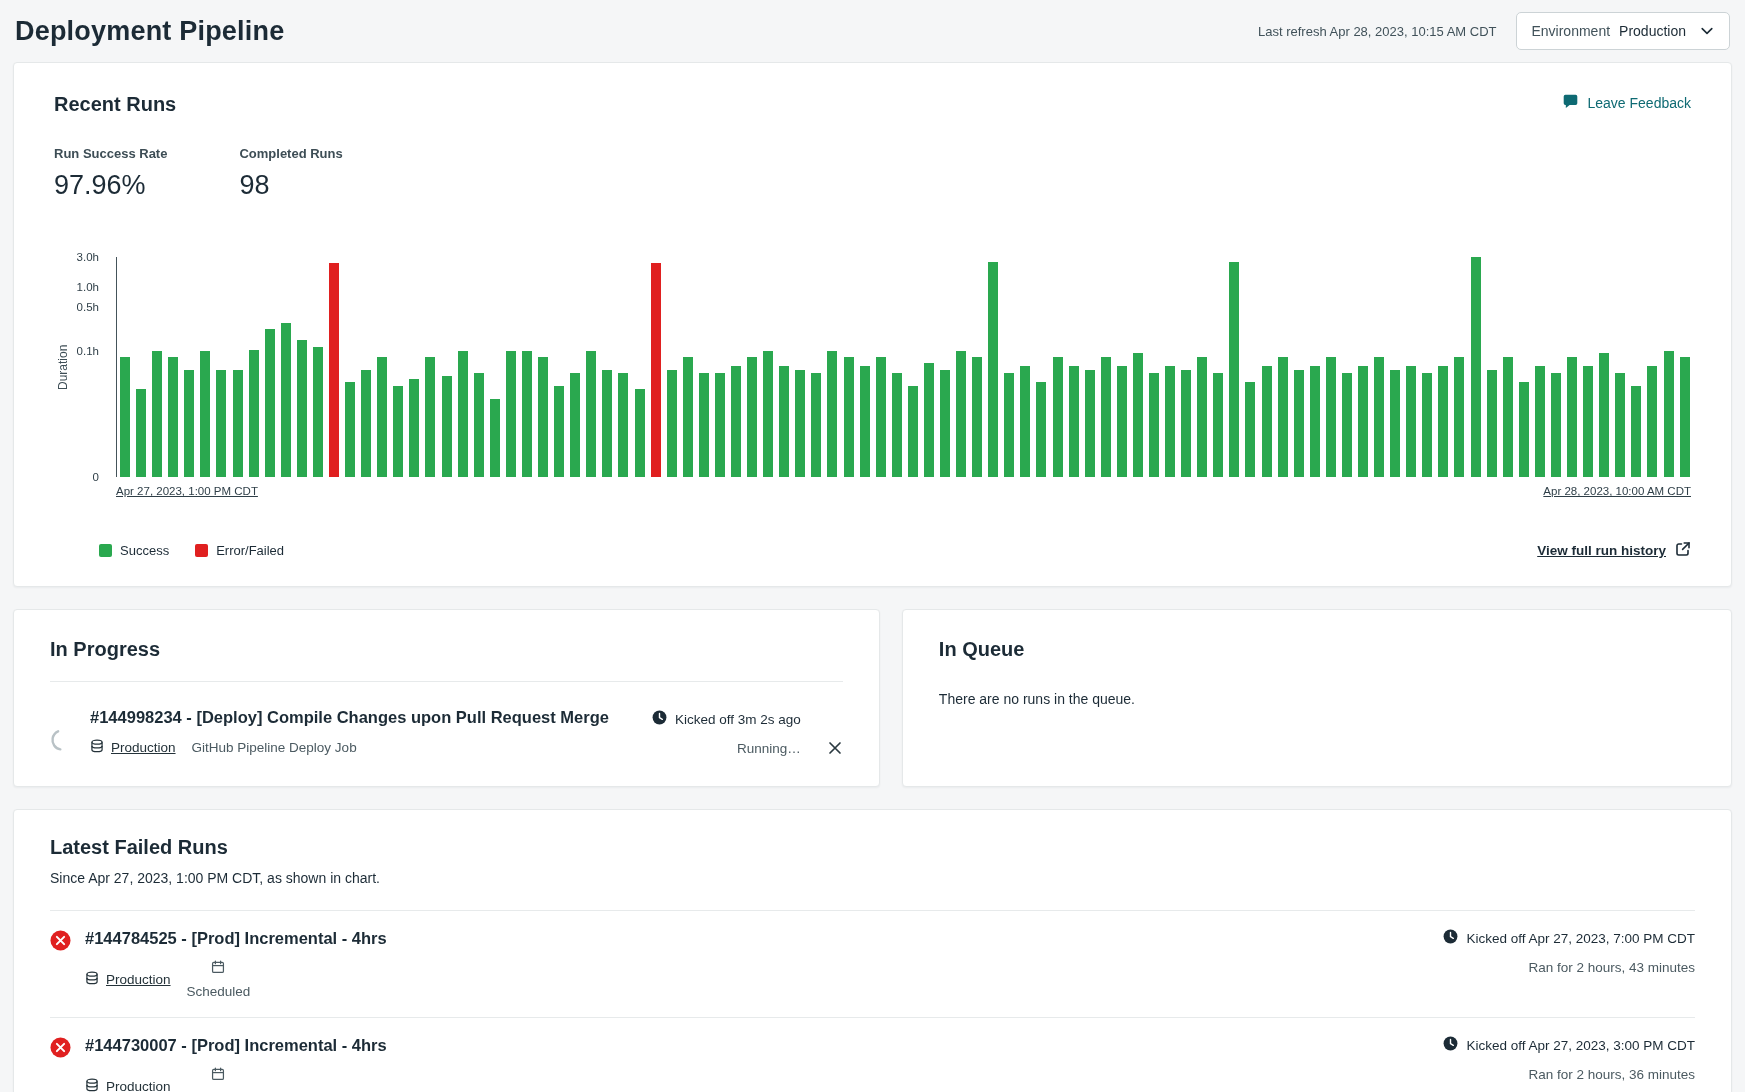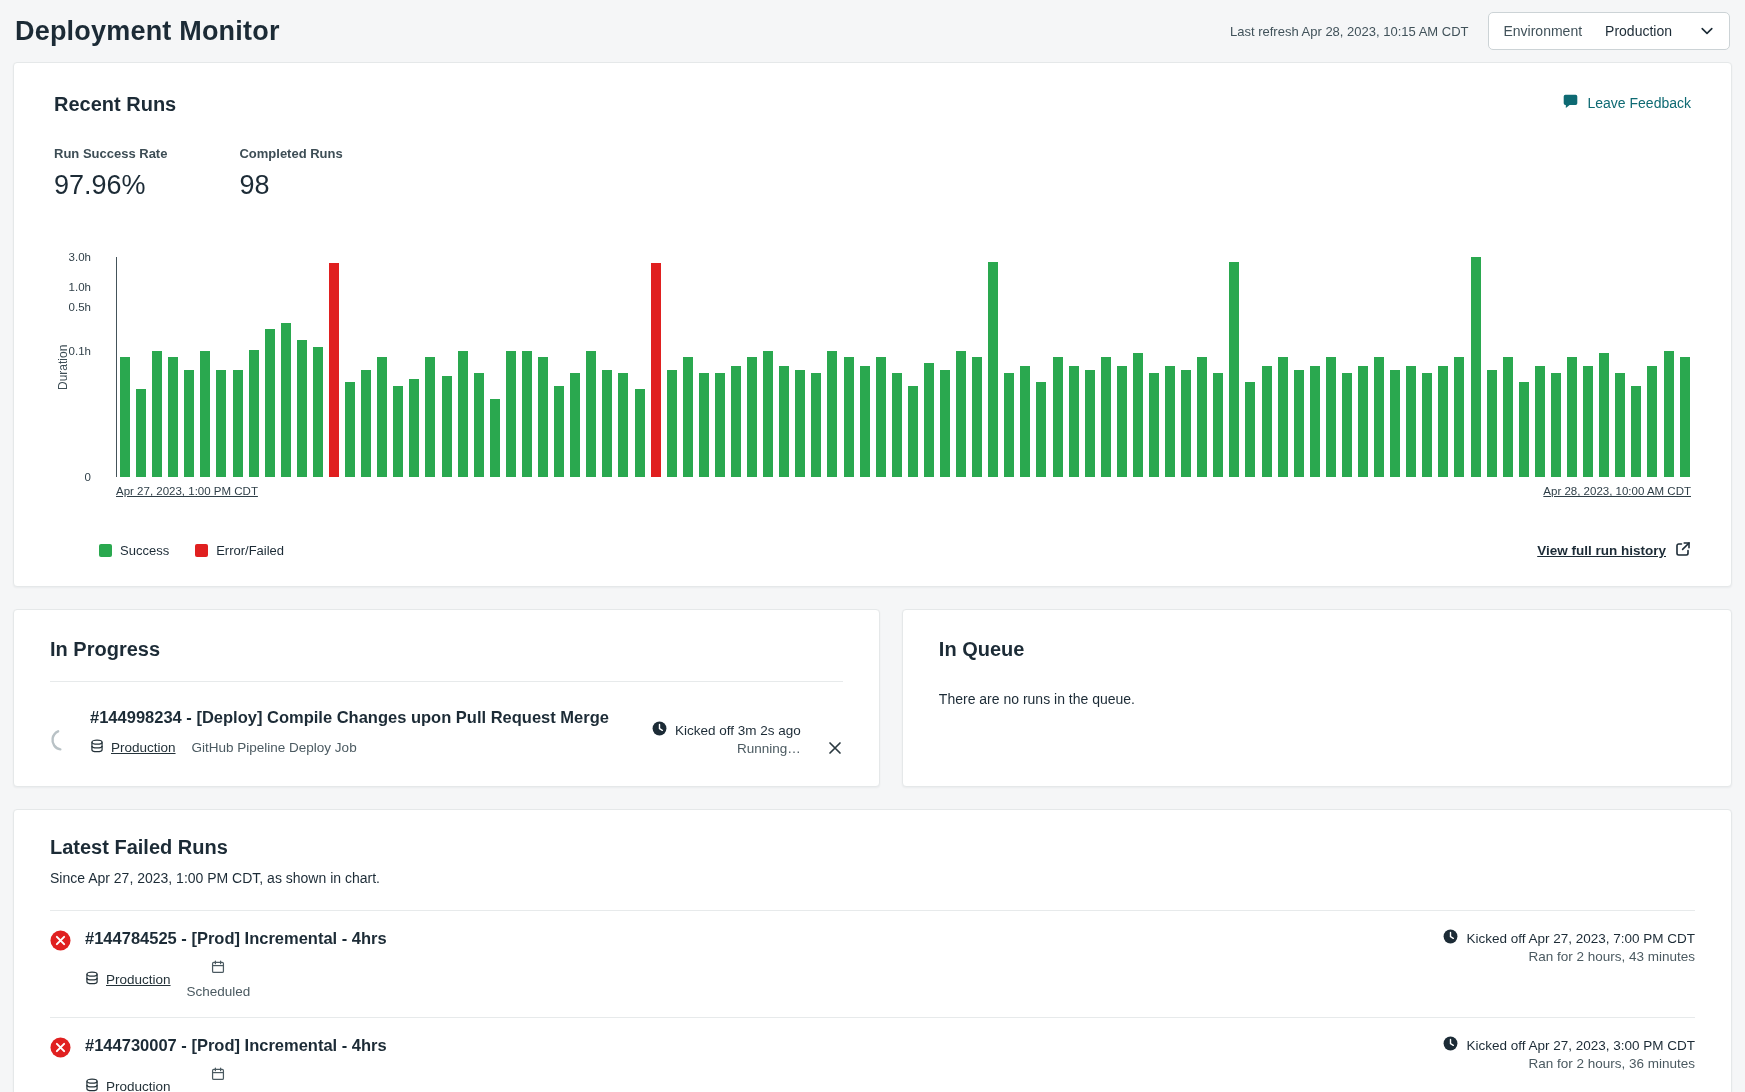--- a/index.html
+++ b/index.html
@@ -17,21 +17,21 @@
     height: 62px;
     display: flex;
     align-items: center;
     justify-content: space-between;
     padding: 0 2px;
   }
   .page-title { font-size: 27px; font-weight: bold; letter-spacing: .2px; }
   .topbar-right { display: flex; align-items: center; gap: 20px; }
   .last-refresh { font-size: 13px; color: #41525a; }
   .env-select {
-    display: flex; align-items: center; gap: 23px;
+    display: flex; align-items: center; gap: 9px;
     background: #fff; border: 1px solid #ccd3d6; border-radius: 5px;
     padding: 10px 14px; font-size: 14px; cursor: pointer;
   }
   .env-label { color: #41525a; }
   .env-value { color: #1c2b36; }
   .chev { display: inline-flex; margin-left: 4px; }
 
   
   .card {
     background: #fff;
@@ -55,21 +55,21 @@
   .chart { margin-top: 56px; }
   .chart-body { display: flex; }
   .y-label {
     width: 18px; height: 220px;
     display: flex; align-items: center; justify-content: center;
     writing-mode: vertical-rl; transform: rotate(180deg);
     font-size: 12px; color: #3d4d55;
   }
   .y-ticks { position: relative; width: 44px; height: 220px; }
   .y-tick {
-    position: absolute; right: 25px; transform: translateY(50%);
+    position: absolute; right: 17px; transform: translateY(50%);
     font-size: 11.5px; color: #2f3f48; white-space: nowrap;
   }
   .plot-col { flex: 1; }
   .plot {
     height: 220px;
     display: flex; align-items: flex-end; justify-content: space-between;
     border-left: 1px solid #44535a;
     padding-left: 3px;
   }
   .bar { width: 10px; }
@@ -109,21 +109,21 @@
     display: flex; align-items: center; gap: 7px;
     color: #243239; cursor: pointer;
   }
   .env-chip .txt { text-decoration: underline; }
   .sched-chip { display: flex; align-items: center; gap: 7px; color: #4b5a61; flex-direction: column; }
   .kick-block { text-align: right; flex: none; margin-left: 20px; }
   .kick-line {
     display: flex; align-items: center; justify-content: flex-end; gap: 8px;
     font-size: 13.5px; color: #1c2b36;
   }
-  .kick-sub { margin-top: 2px; font-size: 13.5px; color: #4b5a61; text-align: right; }
+  .kick-sub { margin-top: 13px; font-size: 13.5px; color: #4b5a61; text-align: right; }
   .close-btn {
     margin-left: 26px; margin-top: 1px; flex: none;
     cursor: pointer; display: inline-flex;
   }
 
   
   .failed-card { padding: 26px 36px 14px; }
   .failed-sub { margin-top: 11px; font-size: 14px; color: #1c2b36; margin-bottom: 24px; }
   .failed-row {
     display: flex; align-items: flex-start; justify-content: space-between;
@@ -131,21 +131,21 @@
   }
   .failed-left { display: flex; align-items: flex-start; }
   .failed-icon { flex: none; margin-right: 14px; margin-top: 1px; }
 </style>
 </head>
 <body>
 
 <div class="page">
 
   <div class="topbar">
-    <div class="page-title">Deployment Monitor</div>
+    <div class="page-title">Deployment Pipeline</div>
     <div class="topbar-right">
       <div class="last-refresh">Last refresh Apr 28, 2023, 10:15 AM CDT</div>
       <div class="env-select">
         <span class="env-label">Environment</span>
         <span class="env-value">Production</span>
         <span class="chev">
           <svg width="16" height="16" viewBox="0 0 20 20">
               <path d="M4 7l6 6 6-6" fill="none" stroke="#1c2b36" stroke-width="2" stroke-linecap="round" stroke-linejoin="round"></path>
             </svg>
         </span>

